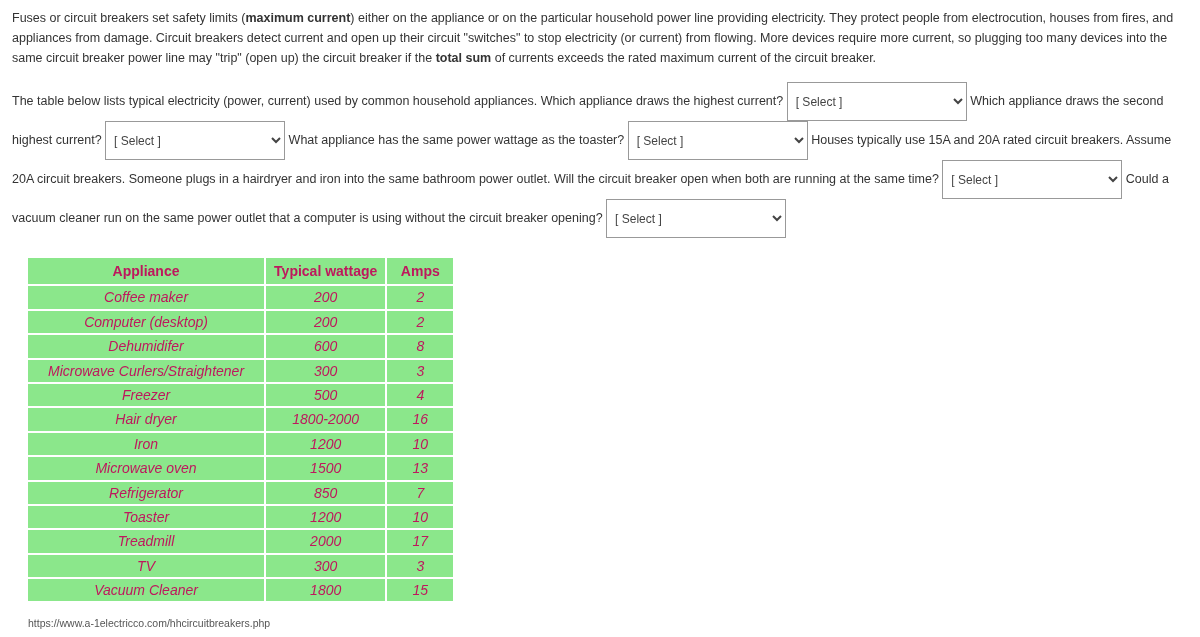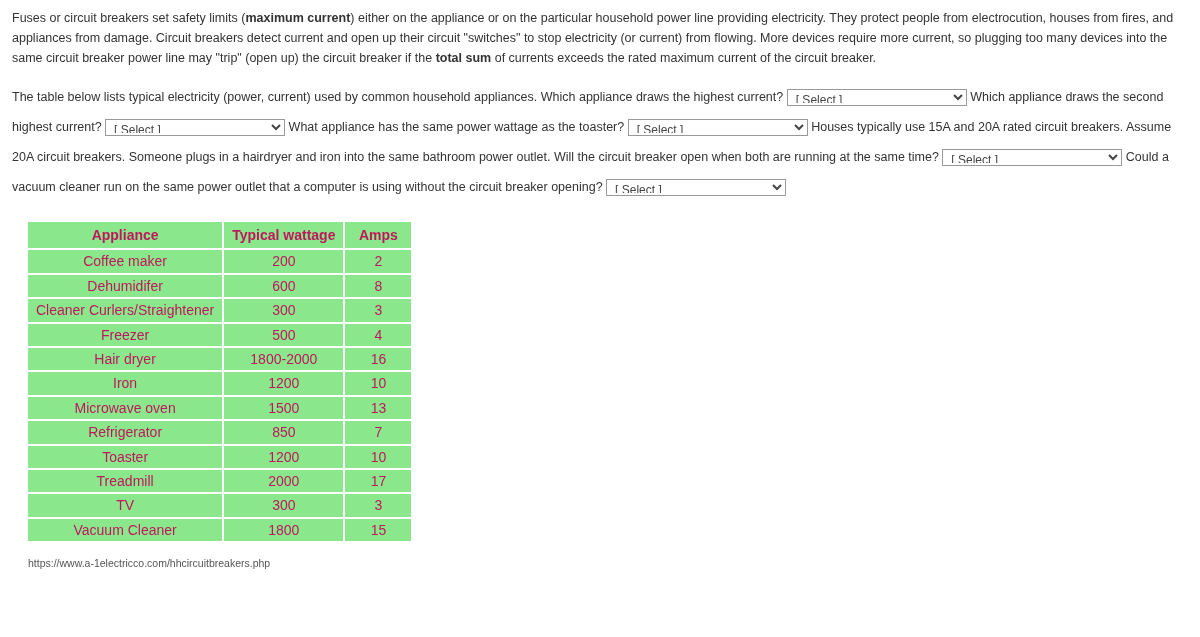--- a/index.html
+++ b/index.html
@@ -18,21 +18,21 @@
     line-height: 2.4;
   }
   select.placeholder {
     font-family: Arial, sans-serif;
     font-size: 12px;
     color: #444;
     padding: 2px 4px;
     border: 1px solid #999;
     background: #fff;
     width: 180px;
-    height: 17px;
+    height: 39px;
     vertical-align: middle;
   }
   .table-wrap {
     margin-top: 18px;
     margin-left: 14px;
   }
   table.appliance {
     border-collapse: separate;
     border-spacing: 2px;
     font-family: Verdana, Geneva, sans-serif;
@@ -41,22 +41,23 @@
   }
   table.appliance th {
     background: #8be78b;
     font-weight: bold;
     padding: 2px 8px;
     text-align: center;
     min-width: 50px;
   }
   table.appliance td {
     background: #8be78b;
-    padding: 0px 8px;
+    padding: 0px 20px;
     text-align: center;
+    font-style: italic;
   }
   table.appliance td.name {
     min-width: 160px;
   }
   .source {
     margin-top: 12px;
     font-size: 10.5px;
     color: #555;
     font-family: Verdana, sans-serif;
     margin-left: 16px;
@@ -92,26 +93,31 @@
         <th>Amps</th>
       </tr>
     </thead>
     <tbody id="table-body">
         <tr>
           <td class="name">Coffee maker</td>
           <td>200</td>
           <td>2</td>
         </tr>
         <tr>
+          <td class="name">Computer (desktop)</td>
+          <td>200</td>
+          <td>2</td>
+        </tr>
+        <tr>
           <td class="name">Dehumidifer</td>
           <td>600</td>
           <td>8</td>
         </tr>
         <tr>
-          <td class="name">Cleaner Curlers/Straightener</td>
+          <td class="name">Microwave Curlers/Straightener</td>
           <td>300</td>
           <td>3</td>
         </tr>
         <tr>
           <td class="name">Freezer</td>
           <td>500</td>
           <td>4</td>
         </tr>
         <tr>
           <td class="name">Hair dryer</td>

